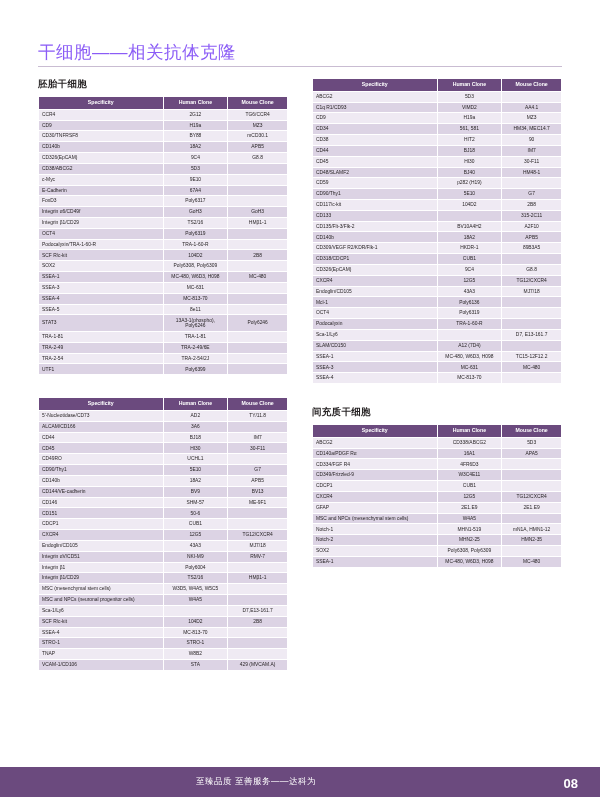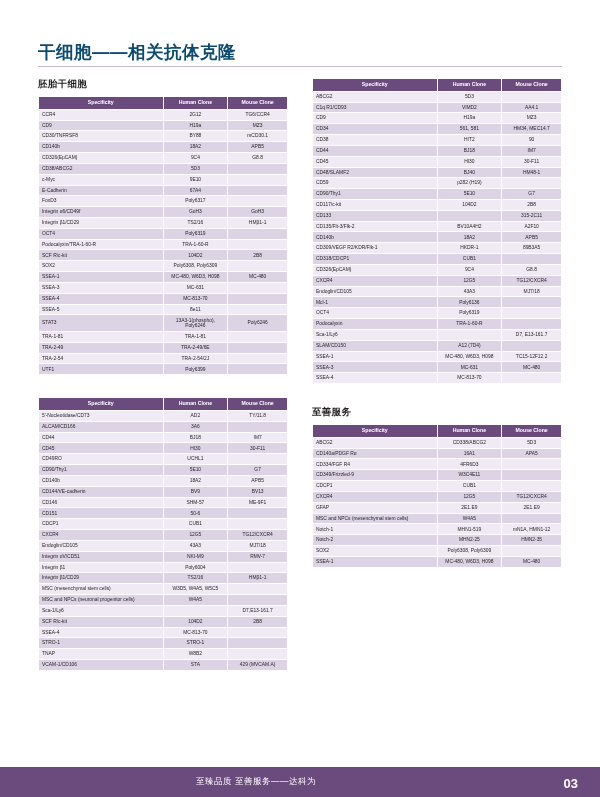--- a/index.html
+++ b/index.html
@@ -20,23 +20,23 @@
     height: 797px;
     box-sizing: border-box;
     padding: 0;
     background: #fff;
   }
   .page-title {
     position: absolute;
     left: 38px;
     top: 40px;
     font-size: 17.5px;
-    font-weight: bold;
+    font-weight: normal;
     letter-spacing: 0.5px;
-    color: #0c4a6e;
+    color: #8b5cf6;
   }
   .title-rule {
     position: absolute;
     left: 38px;
     top: 66px;
     width: 524px;
     height: 1px;
     background: #c9bcd2;
   }
   .columns {
@@ -569,21 +569,21 @@
             <tr class="odd">
                 <td class="spec">SSEA-4</td>
                 <td>MC-813-70</td>
                 <td></td>
               </tr>
           </tbody>
         </table>
       </div>
 
       <div class="section">
-        <div class="section-title">至善服务</div>
+        <div class="section-title">间充质干细胞</div>
         <table class="dt">
           <colgroup>
               <col class="c1">
               <col class="c2">
               <col class="c3">
             </colgroup>
           <thead>
             <tr>
               <th class="first">Specificity</th>
               <th>Human Clone</th>
@@ -653,15 +653,15 @@
               </tr>
           </tbody>
         </table>
       </div>
 
     </div>
   </div>
 
   <div class="footer-bar"></div>
   <div class="footer-text">至臻品质  至善服务——达科为</div>
-  <div class="page-num">03</div>
+  <div class="page-num">08</div>
 
 </div>
 
 </body></html>

